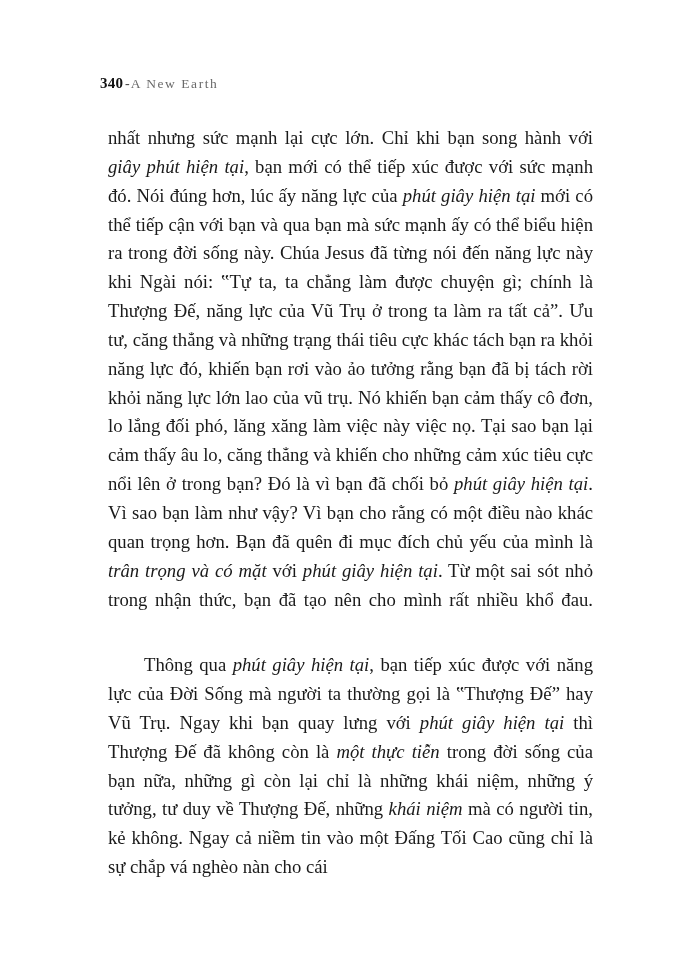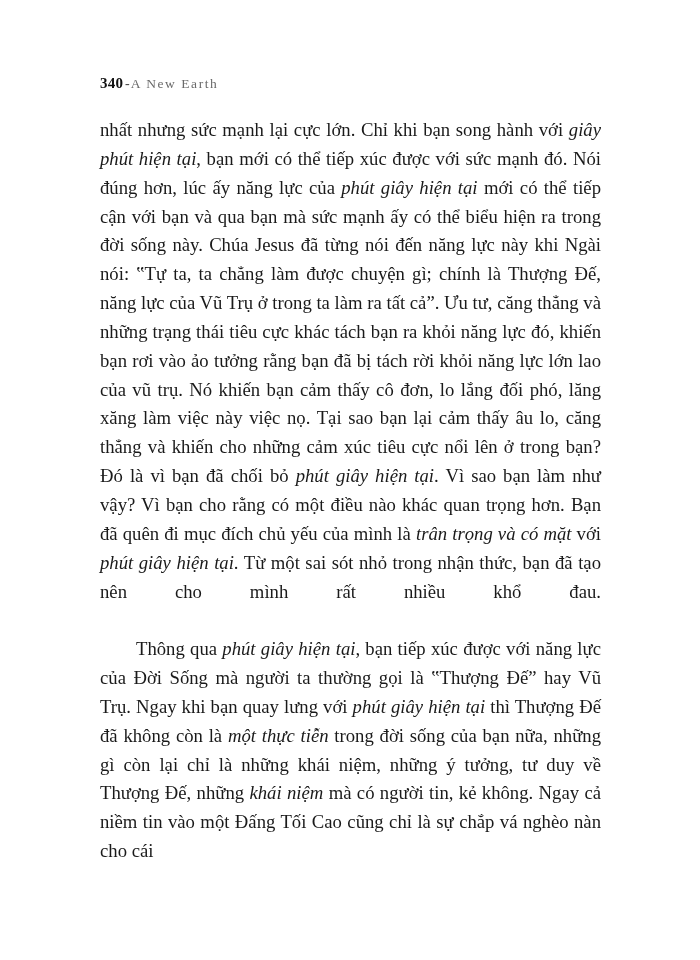--- a/index.html
+++ b/index.html
@@ -53,21 +53,21 @@
 
   
   .textblock {
     position: absolute;
     left: 100px;
     top: 116px;
     width: 501px;
   }
 
   .para {
-    margin: 0;
+    margin: 8px;
     text-align: justify;
     text-justify: inter-word;
     font-size: 18.7px;
     line-height: 28.85px;
     color: #1a1a1a;
     -webkit-font-smoothing: antialiased;
     hyphens: none;
   }
   .para + .para {
     margin-top: 0;

